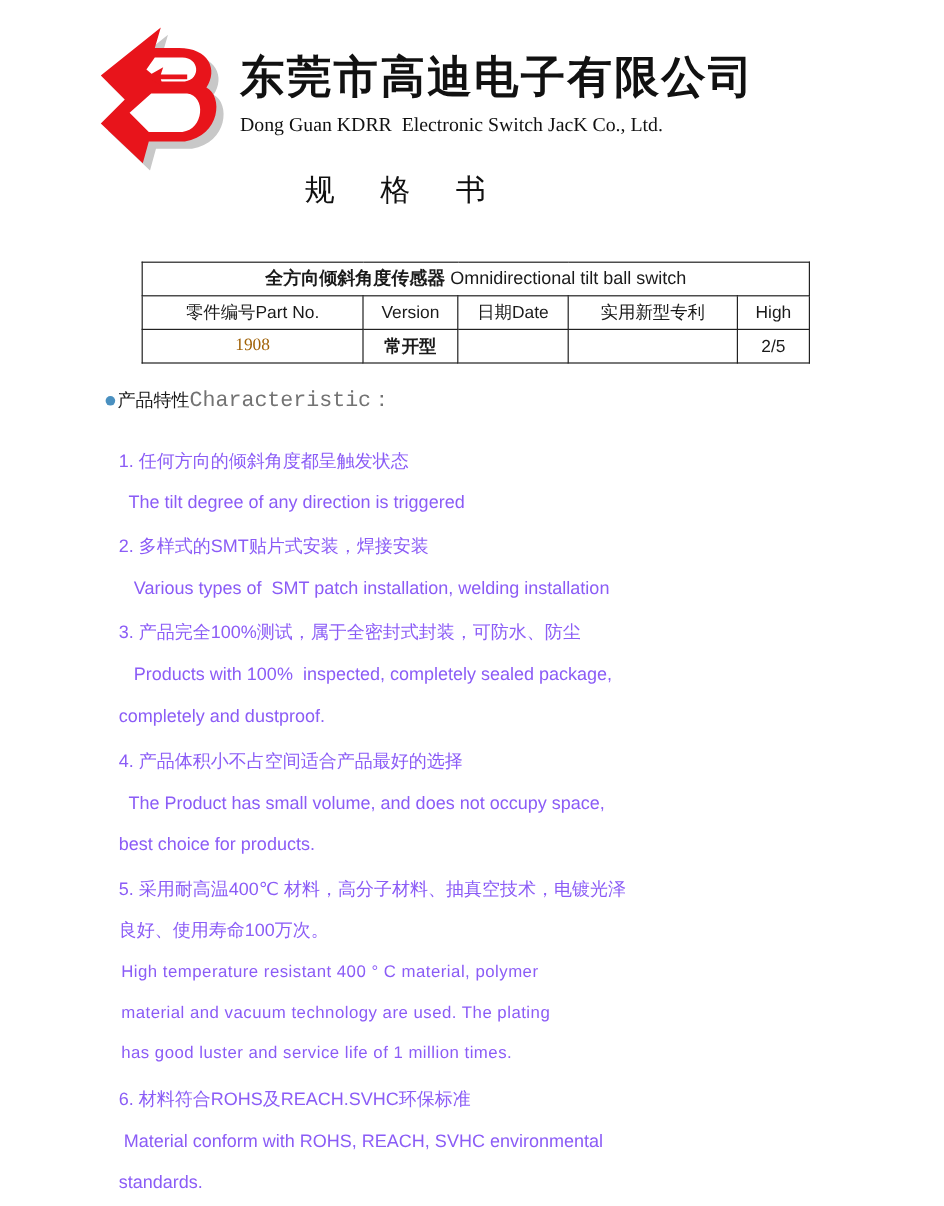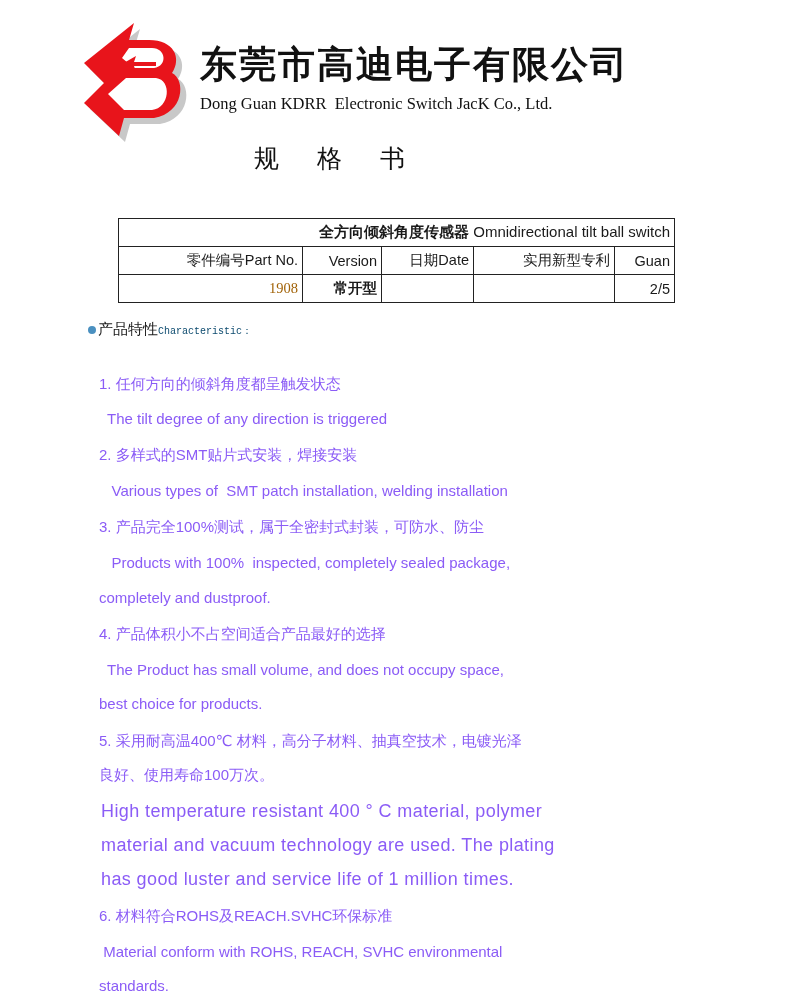--- a/index.html
+++ b/index.html
@@ -2,29 +2,29 @@
 <html><head>
 <meta charset="utf-8">
 <style>
   html,body{margin:0;padding:0;background:#fff;}
   body{width:787px;height:1005px;position:relative;overflow:hidden;font-family:"Liberation Sans","DejaVu Sans",sans-serif;color:#1a1a1a;}
   .logo{position:absolute;left:74px;top:18px;width:120px;height:125px;}
   .company-cn{position:absolute;left:200px;top:40px;font-family:"DejaVu Serif",serif;font-size:37px;letter-spacing:2px;color:#111;font-weight:bold;}
   .company-en{position:absolute;left:200px;top:94px;font-family:Liberation Serif, serif;font-size:16.5px;color:#111;white-space:pre;}
   .doc-title{position:absolute;left:254px;top:142px;font-family:"DejaVu Serif",serif;font-size:25px;word-spacing:30px;color:#111;white-space:pre;}
   table.spec{position:absolute;left:118px;top:218px;width:557px;border-collapse:collapse;font-size:14.5px;}
-  table.spec td{border:1.5px solid #222;text-align:right;height:27px;padding:0 4px;margin-left:33px;}
+  table.spec td{border:1.5px solid #222;text-align:center;height:27px;padding:0 4px;margin-left:33px;}
   td.hdr{font-size:15px;}
   td.hdr b{font-weight:bold;}
   td.pn{font-family:"Liberation Serif",serif;color:#a16207;}
   .char-title{position:absolute;left:88px;top:320px;font-size:15px;}
   .dot{display:inline-block;width:8px;height:8px;border-radius:50%;background:#4a90c0;margin-right:2px;vertical-align:middle;}
-  .char-title .en{font-family:"Liberation Mono",monospace;font-size:10px;color:#0c4a6e;}
+  .char-title .en{font-family:"Liberation Mono",monospace;font-size:18px;color:#737373;}
   .line{position:absolute;font-size:15px;color:#8b5cf6;white-space:pre;}
-  .line.big{font-size:18px;letter-spacing:0.4px;}
+  .line.big{font-size:14px;letter-spacing:0.4px;}
 </style>
 </head>
 <body>
 
 <svg class="logo" viewBox="0 0 120 125">
   <g transform="translate(6,6)" fill="#c8c8c8">
     <path d="M60 5 L55 22 L75 22 C100 22 108 40 98 55 C112 62 110 95 80 100 L50 100 L45 118 L10 85 L30 65 L10 45 Z"></path>
   </g>
   <path d="M60 5 L55 22 L75 22 C100 22 108 40 98 55 C112 62 110 95 80 100 L50 100 L45 118 L10 85 L30 65 L10 45 Z" fill="#e8141b"></path>
   <path d="M55 30 L78 30 C92 30 94 48 80 50 L60 50 L48 40 Z M52 60 L82 60 C98 62 96 90 78 92 L50 92 L34 76 Z" fill="#fff"></path>
@@ -38,21 +38,21 @@
 <table class="spec">
   <tbody>
       <tr>
     <td colspan="5" class="hdr"><b>全方向倾斜角度传感器</b><span> Omnidirectional tilt ball switch</span></td>
   </tr>
   <tr>
     <td style="width:175px">零件编号Part No.</td>
     <td style="width:70px">Version</td>
     <td style="width:83px">日期Date</td>
     <td style="width:132px">实用新型专利</td>
-    <td>Guan</td>
+    <td>High</td>
   </tr>
   <tr>
     <td class="pn">1908</td>
     <td style="font-weight:bold">常开型</td>
     <td></td>
     <td></td>
     <td>2/5</td>
   </tr>
 </tbody>
   </table>

